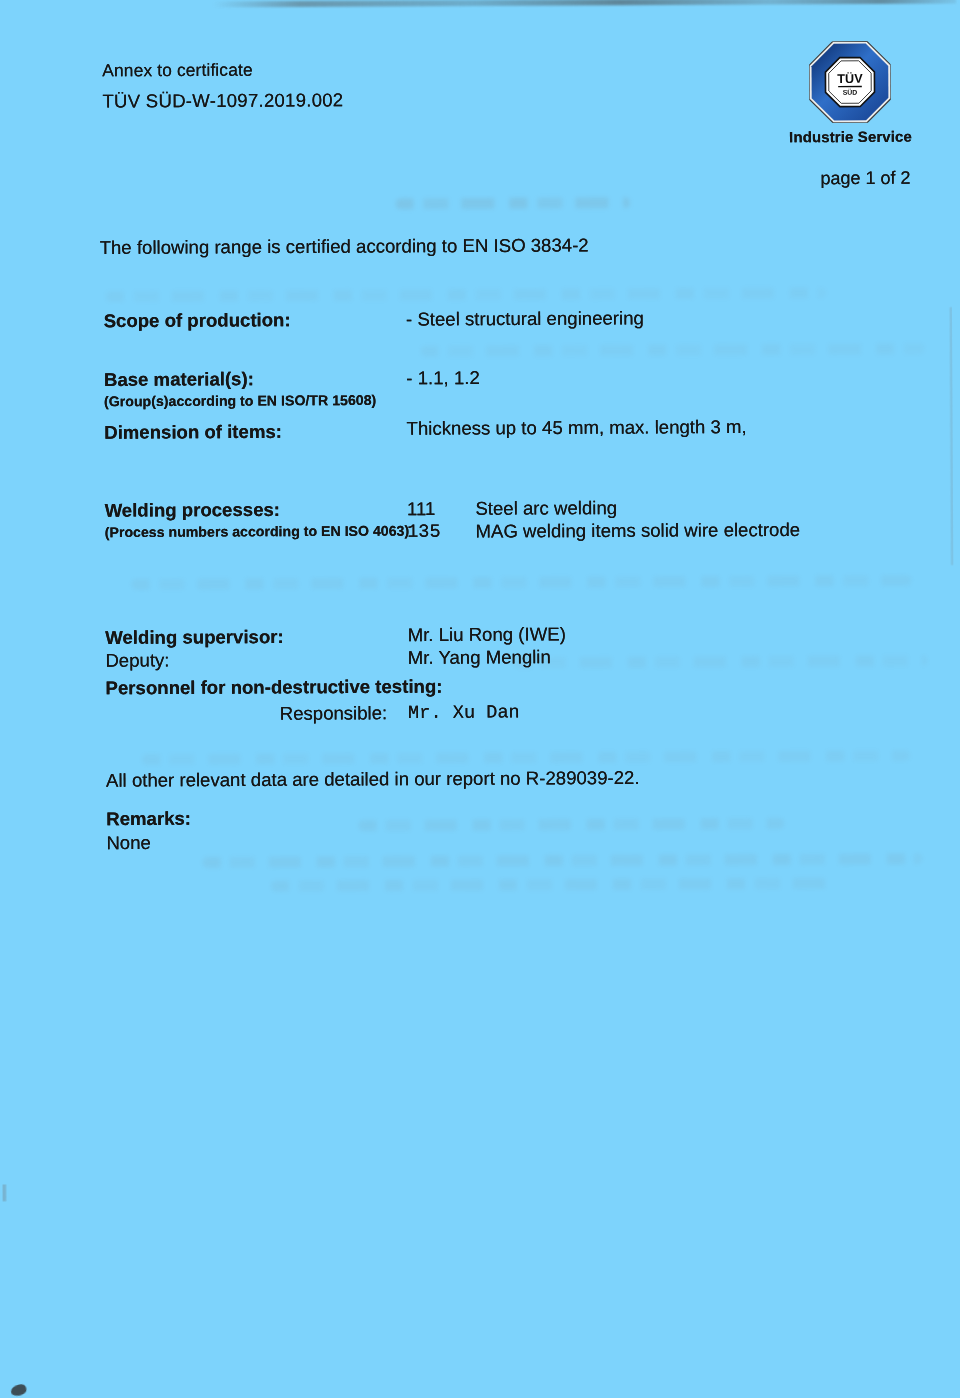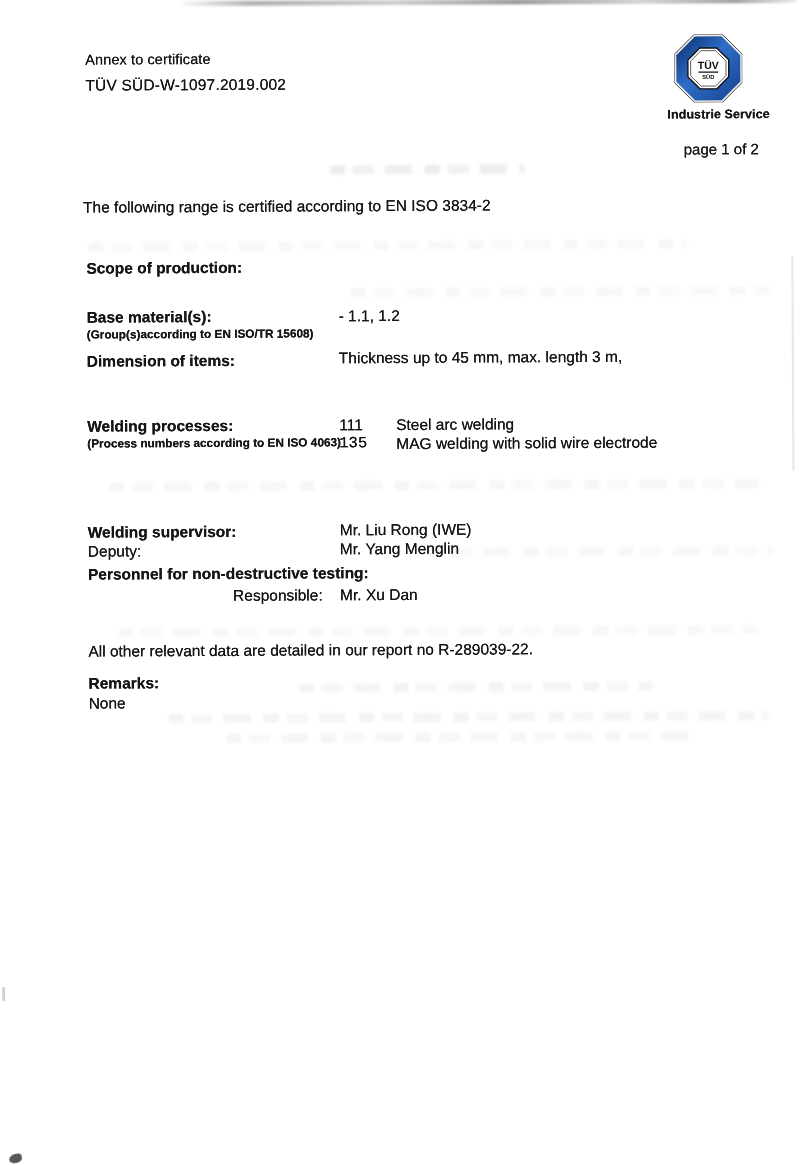--- a/index.html
+++ b/index.html
@@ -1,30 +1,30 @@
 <!DOCTYPE html>
 <html><head>
 <meta charset="utf-8">
 <style>
   html,body { margin:0; padding:0; background:#e9e9e9; }
   .page {
     position:relative; width:800px; height:1165px; margin:0 auto;
-    background:#ffffff;
+    background:#7dd3fc;
     font-family:"Liberation Sans", sans-serif;
     color:#161616; overflow:hidden;
   }
   .content { position:absolute; inset:0; transform:rotate(-0.3deg); }
   .abs { position:absolute; white-space:nowrap; }
 
   
   .annex-line1 { left:88px; top:50px; font-size:14.5px; letter-spacing:.1px; text-shadow:0 0 .3px currentColor; }
   .annex-line2 { left:88px; top:75px; font-size:15.5px; font-weight:500; letter-spacing:.2px; text-shadow:0 0 .4px currentColor; }
 
   .logo-box { left:677px; top:36px; width:59px; height:68px; }
-  .logo-caption { left:660px; top:109px; width:122px; text-align:center; font-size:12.5px; font-weight:600; letter-spacing:.1px; text-shadow:0 0 .3px currentColor; }
+  .logo-caption { left:660px; top:109px; width:122px; text-align:left; font-size:12.5px; font-weight:600; letter-spacing:.1px; text-shadow:0 0 .3px currentColor; }
   .page-number { left:686px; top:142px; font-size:15px; font-weight:500; text-shadow:0 0 .3px currentColor; }
 
   
   .heading { left:85px; top:197px; font-size:15.5px; text-shadow:0 0 .35px currentColor; }
   .lbl  { font-size:15.5px; font-weight:700; text-shadow:0 0 .3px currentColor; }
   .sub  { font-size:11.8px; font-weight:600; text-shadow:0 0 .25px currentColor; }
   .val  { font-size:15.5px; line-height:19.5px; text-shadow:0 0 .3px currentColor; }
 
   .scope-label   { left:88px;  top:258px; }
   .scope-values  { left:340px; top:257px; }
@@ -39,21 +39,21 @@
   .proc-name-0   { left:397px; top:415px; }
   .proc-code-1   { left:340px; top:434px;font-family:Liberation Mono, monospace; }
   .proc-name-1   { left:397px; top:434px; }
 
   .sup-label     { left:88px;  top:522px; }
   .sup-value     { left:340px; top:520px; }
   .dep-label     { left:88px;  top:541px; font-weight:400; }
   .dep-value     { left:340px; top:539px; }
   .ndt-label     { left:88px;  top:564px; }
   .resp-label    { left:233px; top:585px; }
-  .resp-value    { left:340px; top:585px; }
+  .resp-value    { left:340px; top:585px;font-family:Liberation Mono, monospace; }
 
   .report-line   { left:88px;  top:640px; }
   .remarks-label { left:88px;  top:673px; }
   .remarks-value { left:88px;  top:692px; }
 
   
   .ghost {
     position:absolute; height:9px; border-radius:4px;
     background:repeating-linear-gradient(90deg,
       rgba(125,125,125,.30) 0 15px, rgba(125,125,125,0) 15px 23px,
@@ -125,37 +125,38 @@
         <text x="50" y="65.5" font-size="8.5" font-weight="bold" text-anchor="middle" fill="#0c0c0c">SÜD</text>
       </svg>
     </div>
     <div class="abs logo-caption">Industrie Service</div>
     <div class="abs page-number">page 1 of 2</div>
 
     <div class="abs heading">The following range is certified according to EN ISO 3834-2</div>
 
     <div class="abs lbl scope-label">Scope of production:</div>
     <div class="abs val scope-values">
+      <div>- Steel structural engineering</div>
     </div>
 
     <div class="abs lbl base-label">Base material(s):</div>
     <div class="abs sub base-sub">(Group(s)according to EN ISO/TR 15608)</div>
     <div class="abs val base-value">- 1.1, 1.2</div>
 
     <div class="abs lbl dim-label">Dimension of items:</div>
     <div class="abs val dim-values">
       <div>Thickness up to 45 mm, max. length 3 m,</div>
     </div>
 
     <div class="abs lbl weld-label">Welding processes:</div>
     <div class="abs sub weld-sub">(Process numbers according to EN ISO 4063)</div>
     <div class="abs val proc-code-0">111</div>
     <div class="abs val proc-name-0">Steel arc welding</div>
     <div class="abs val proc-code-1">135</div>
-    <div class="abs val proc-name-1">MAG welding with solid wire electrode</div>
+    <div class="abs val proc-name-1">MAG welding items solid wire electrode</div>
 
     <div class="abs lbl sup-label">Welding supervisor:</div>
     <div class="abs val sup-value">Mr. Liu Rong (IWE)</div>
     <div class="abs lbl dep-label">Deputy:</div>
     <div class="abs val dep-value">Mr. Yang Menglin</div>
     <div class="abs lbl ndt-label">Personnel for non-destructive testing:</div>
     <div class="abs val resp-label">Responsible:</div>
     <div class="abs val resp-value">Mr. Xu Dan</div>
 
     <div class="abs val report-line">All other relevant data are detailed in our report no R-289039-22.</div>

